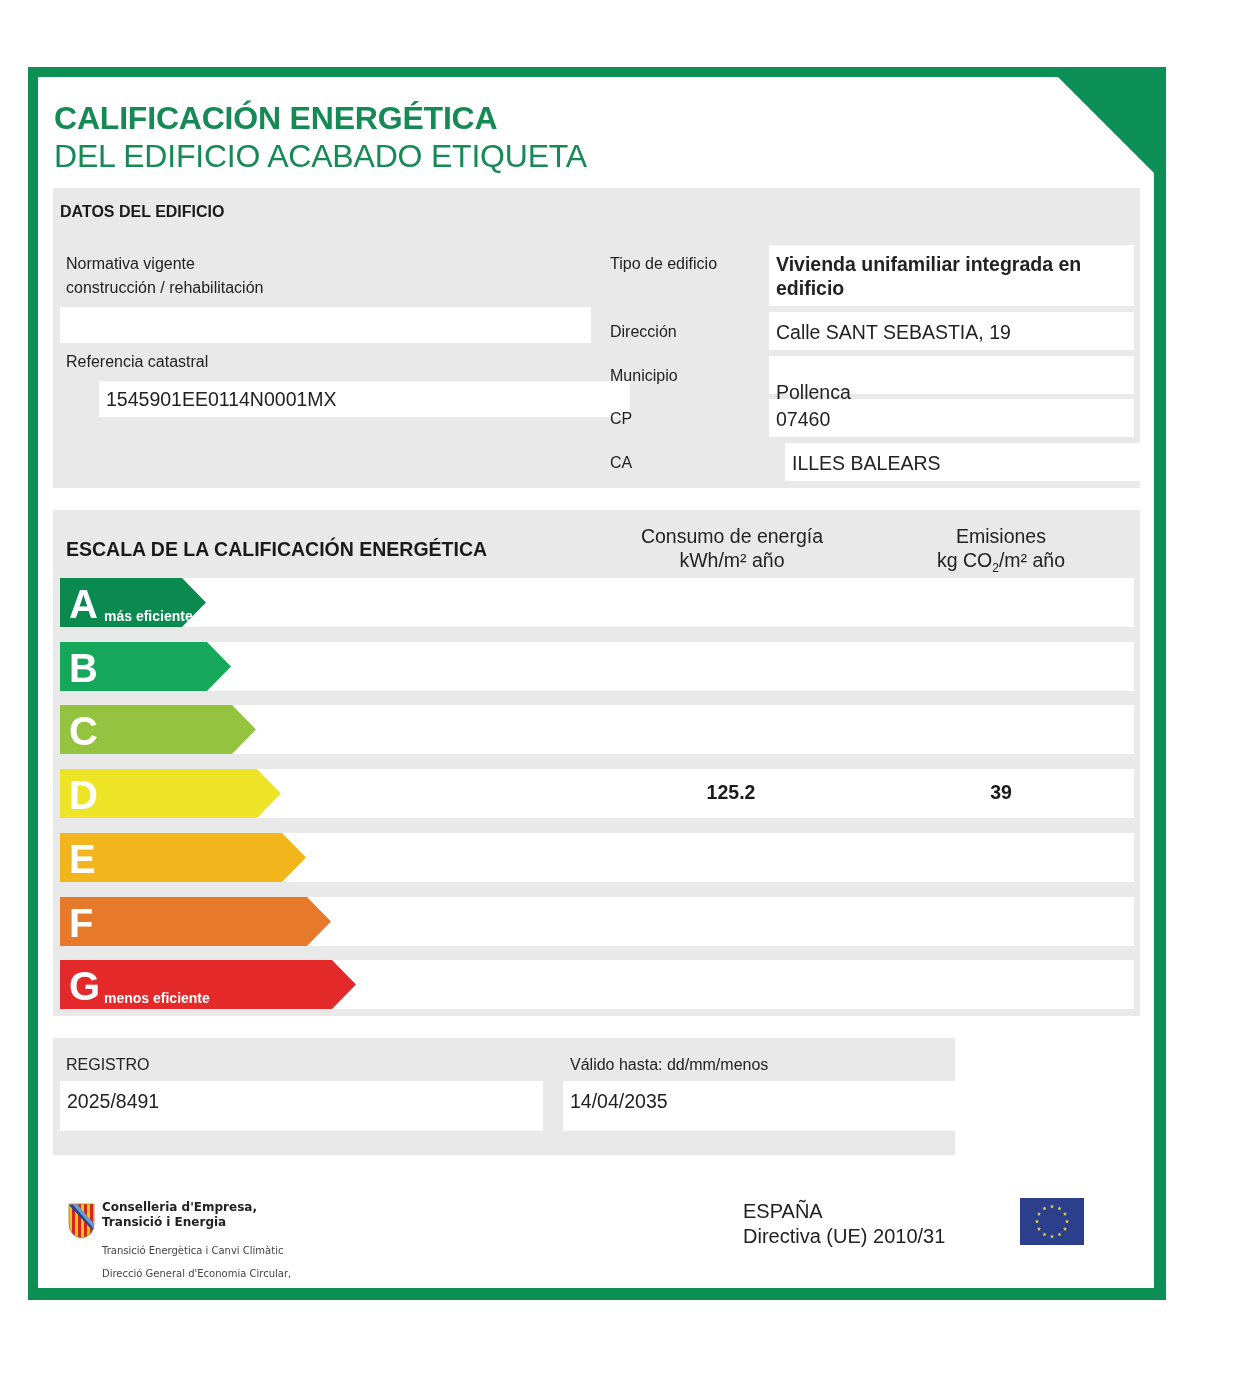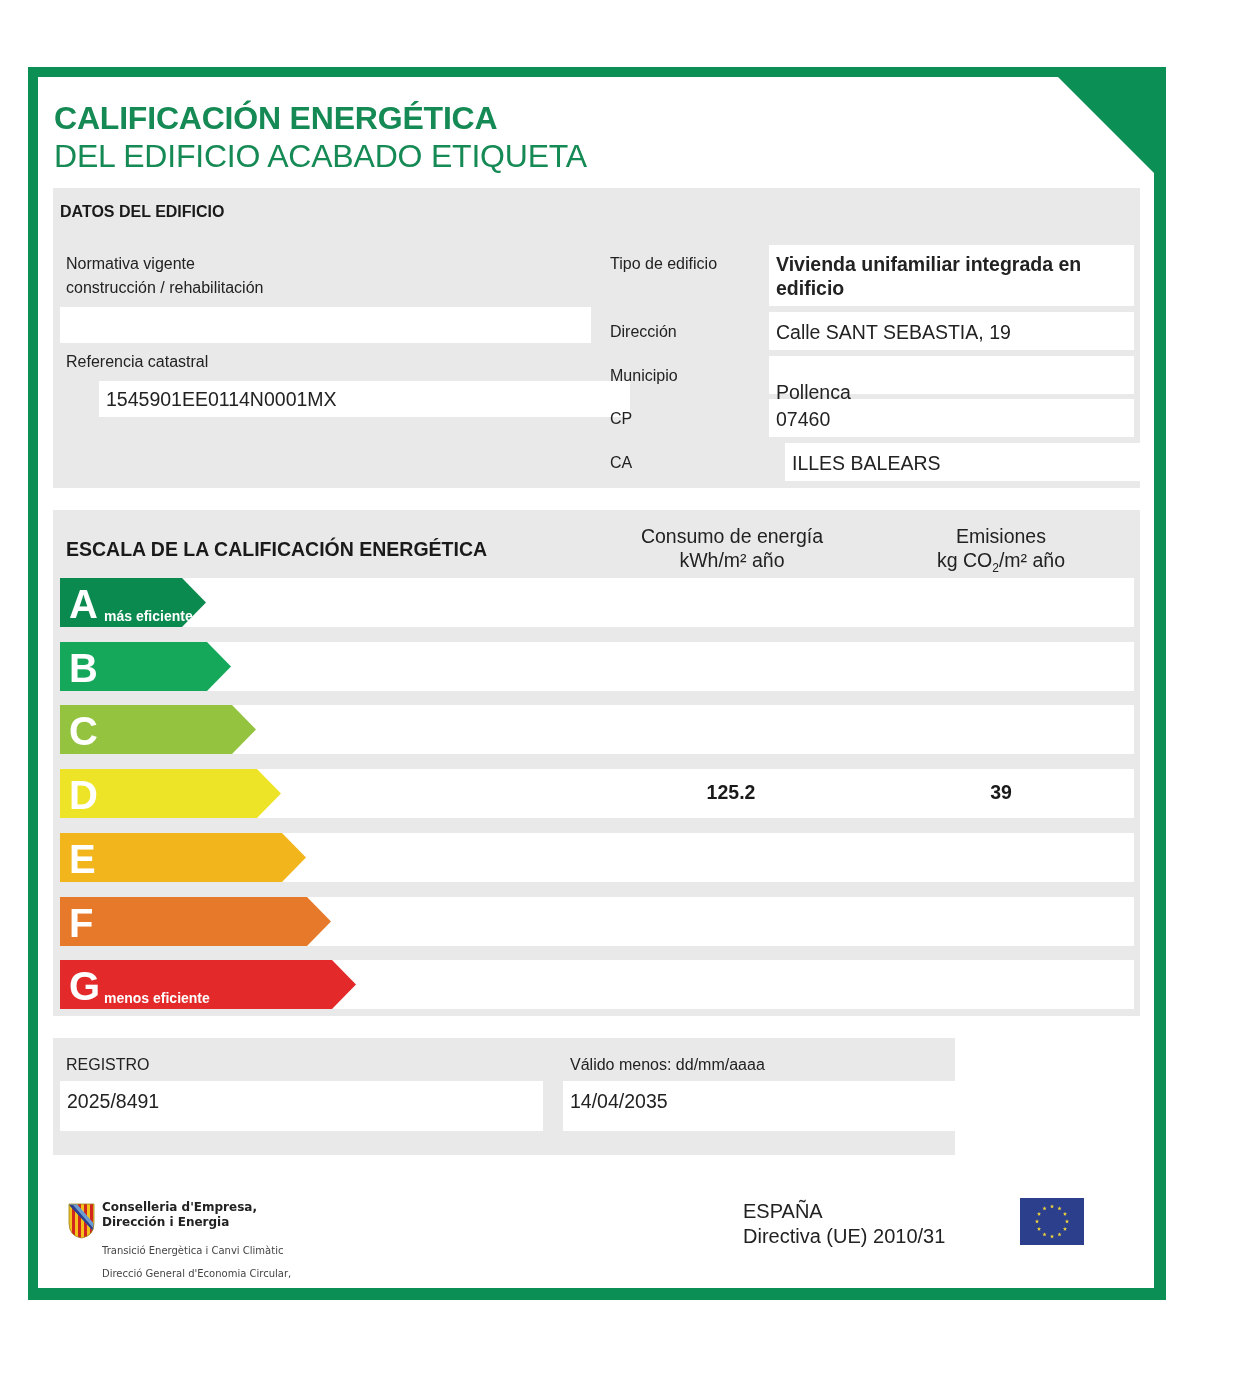--- a/index.html
+++ b/index.html
@@ -161,21 +161,21 @@
           <div class="arrow-sub" style="left: 44px;">menos eficiente</div>
           <div class="val" style="left: 611px;"></div>
           <div class="val" style="left: 881px;"></div>
         </div>
       </div>
   </div>
 
   <div class="panel registro">
     <div class="f-label" style="left:13px; top:15px;">REGISTRO</div>
     <div class="f-box" style="left:7px; top:43px; width:483px; height:50px; padding-top:8px;">2025/8491</div>
-    <div class="f-label" style="left:517px; top:15px;">Válido menos: dd/mm/aaaa</div>
+    <div class="f-label" style="left:517px; top:15px;">Válido hasta: dd/mm/menos</div>
     <div class="f-box" style="left:510px; top:43px; width:571px; height:50px; padding-top:8px;">14/04/2035</div>
   </div>
 
   <div class="footer-org">
     <svg class="shield" viewBox="0 0 27 36">
       <defs>
           <clipPath id="sc">
             <path d="M1,1 H26 V20 Q26,33 13.5,35 Q1,33 1,20 Z"></path>
           </clipPath>
         </defs>
@@ -184,21 +184,21 @@
         <rect x="4" y="0" width="3" height="36" fill="#d3261f"></rect>
         <rect x="10" y="0" width="3" height="36" fill="#d3261f"></rect>
         <rect x="16" y="0" width="3" height="36" fill="#d3261f"></rect>
         <rect x="22" y="0" width="3" height="36" fill="#d3261f"></rect>
         <polygon points="0,0 8,0 27,22 27,30" fill="#6c9bd2"></polygon>
         <polygon points="1,2 5,2 26,26 26,29" fill="#2b3f8c"></polygon>
       </g>
       <path d="M1,1 H26 V20 Q26,33 13.5,35 Q1,33 1,20 Z" fill="none" stroke="#a08020" stroke-width="0.8"></path>
     </svg>
     <div class="org-line" style="top:5px; font-size:12px; font-weight:bold; font-family:'DejaVu Sans', sans-serif;">Conselleria d'Empresa,</div>
-    <div class="org-line" style="top:20px; font-size:12px; font-weight:bold; font-family:'DejaVu Sans', sans-serif;">Dirección i Energia</div>
+    <div class="org-line" style="top:20px; font-size:12px; font-weight:bold; font-family:'DejaVu Sans', sans-serif;">Transició i Energia</div>
     <div class="org-line" style="top:37px; font-size:10px; font-family:'DejaVu Sans', sans-serif; color:#444;margin-top:36px;">Direcció General d'Economia Circular,</div>
     <div class="org-line" style="top:50px; font-size:10px; font-family:'DejaVu Sans', sans-serif; color:#444;">Transició Energètica i Canvi Climàtic</div>
   </div>
 
   <div class="eu-text">
     <div>ESPAÑA</div>
     <div>Directiva (UE) 2010/31</div>
   </div>
   <svg class="eu-flag" viewBox="0 0 64 47" id="eu-flag">
       <polygon points="32.00,6.30 32.53,7.77 34.09,7.82 32.86,8.78 33.29,10.28 32.00,9.40 30.71,10.28 31.14,8.78 29.91,7.82 31.47,7.77" fill="#f3d63a"></polygon>

